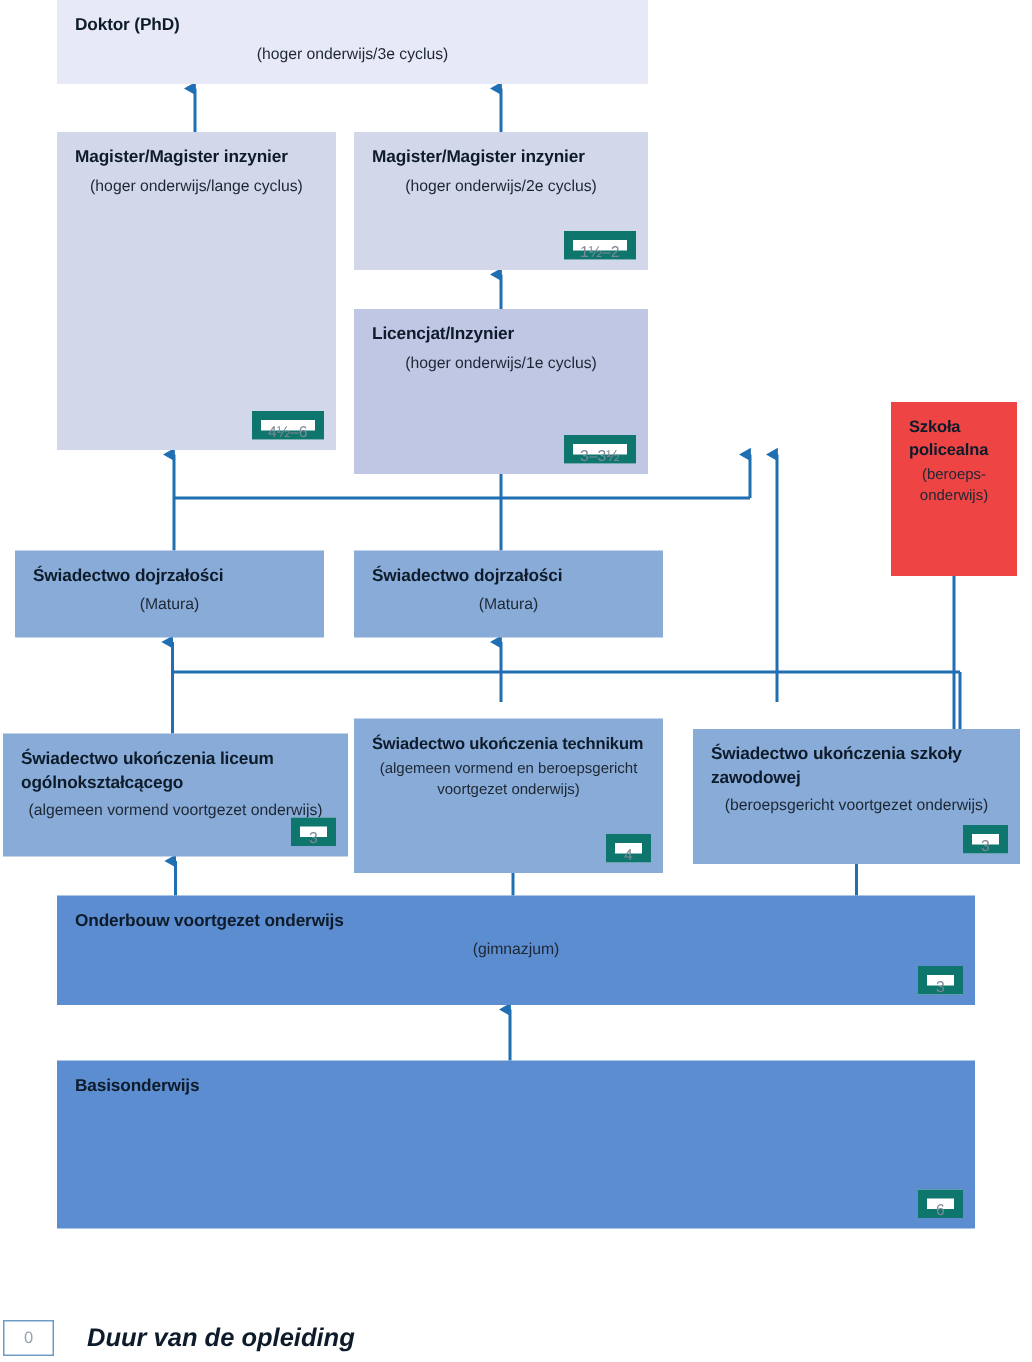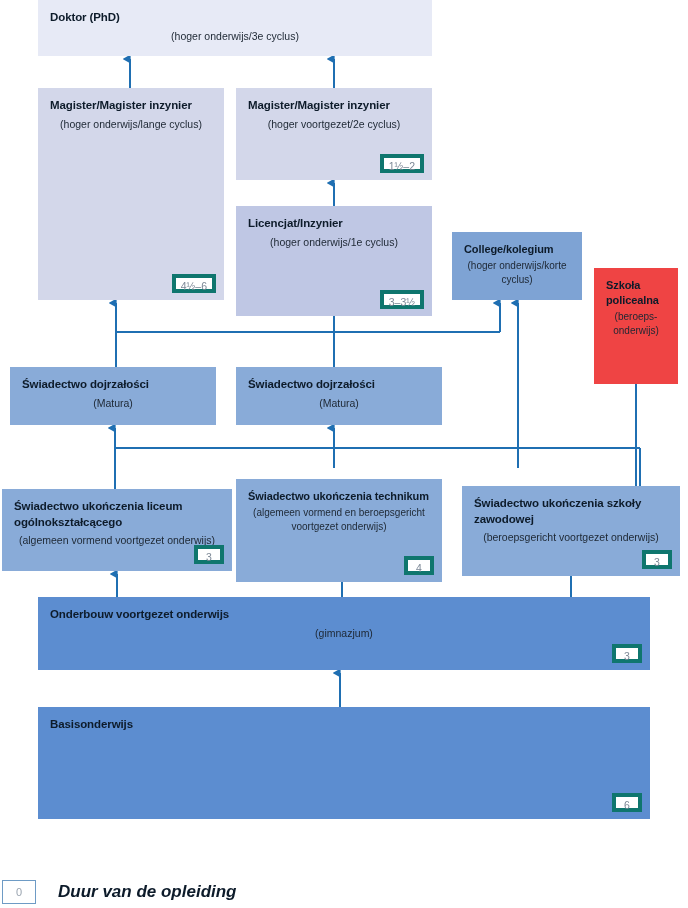--- a/index.html
+++ b/index.html
@@ -54,21 +54,21 @@
   .node.compact .subtitle { font-size: 10px; margin-top: 2px; }
   .badge {
     position: absolute;
     right: 8px;
     bottom: 7px;
     min-width: 30px;
     height: 19px;
     line-height: 17px;
     text-align: center;
     background: #ffffff;
-    border: 4px solid #0f766e;
+    border: 6px solid #0f766e;
     color: #7c8896;
     font-size: 10.5px;
     padding: 0 5px;
     box-sizing: border-box;
   }
   .legend {
     position: absolute;
     display: flex;
     align-items: center;
   }
@@ -144,34 +144,30 @@
   </div>
 
   <div class="node" style="left: 38px; top: 88px; width: 186px; height: 212px; background: rgb(211, 215, 234);">
     <p class="title">Magister/Magister inzynier</p>
     <p class="subtitle">(hoger onderwijs/lange cyclus)</p>
     <span class="badge">4½–6</span>
   </div>
 
   <div class="node" style="left: 236px; top: 88px; width: 196px; height: 92px; background: rgb(211, 215, 234);">
     <p class="title">Magister/Magister inzynier</p>
-    <p class="subtitle">(hoger voortgezet/2e cyclus)</p>
+    <p class="subtitle">(hoger onderwijs/2e cyclus)</p>
     <span class="badge">1½–2</span>
   </div>
 
   <div class="node" style="left: 236px; top: 206px; width: 196px; height: 110px; background: rgb(191, 199, 228);">
     <p class="title">Licencjat/Inzynier</p>
     <p class="subtitle">(hoger onderwijs/1e cyclus)</p>
     <span class="badge">3–3½</span>
   </div>
 
-  <div class="node compact" style="left: 452px; top: 232px; width: 130px; height: 68px; background: rgb(126, 163, 212);">
-    <p class="title">College/kolegium</p>
-    <p class="subtitle">(hoger onderwijs/korte cyclus)</p>
-  </div>
 
   <div class="node compact" style="left: 594px; top: 268px; width: 84px; height: 116px; background: #ef4444;">
     <p class="title">Szkoła policealna</p>
     <p class="subtitle">(beroeps-onderwijs)</p>
   </div>
 
   <div class="node" style="left: 10px; top: 367px; width: 206px; height: 58px; background: rgb(137, 171, 216);">
     <p class="title">Świadectwo dojrzałości</p>
     <p class="subtitle">(Matura)</p>
   </div>

